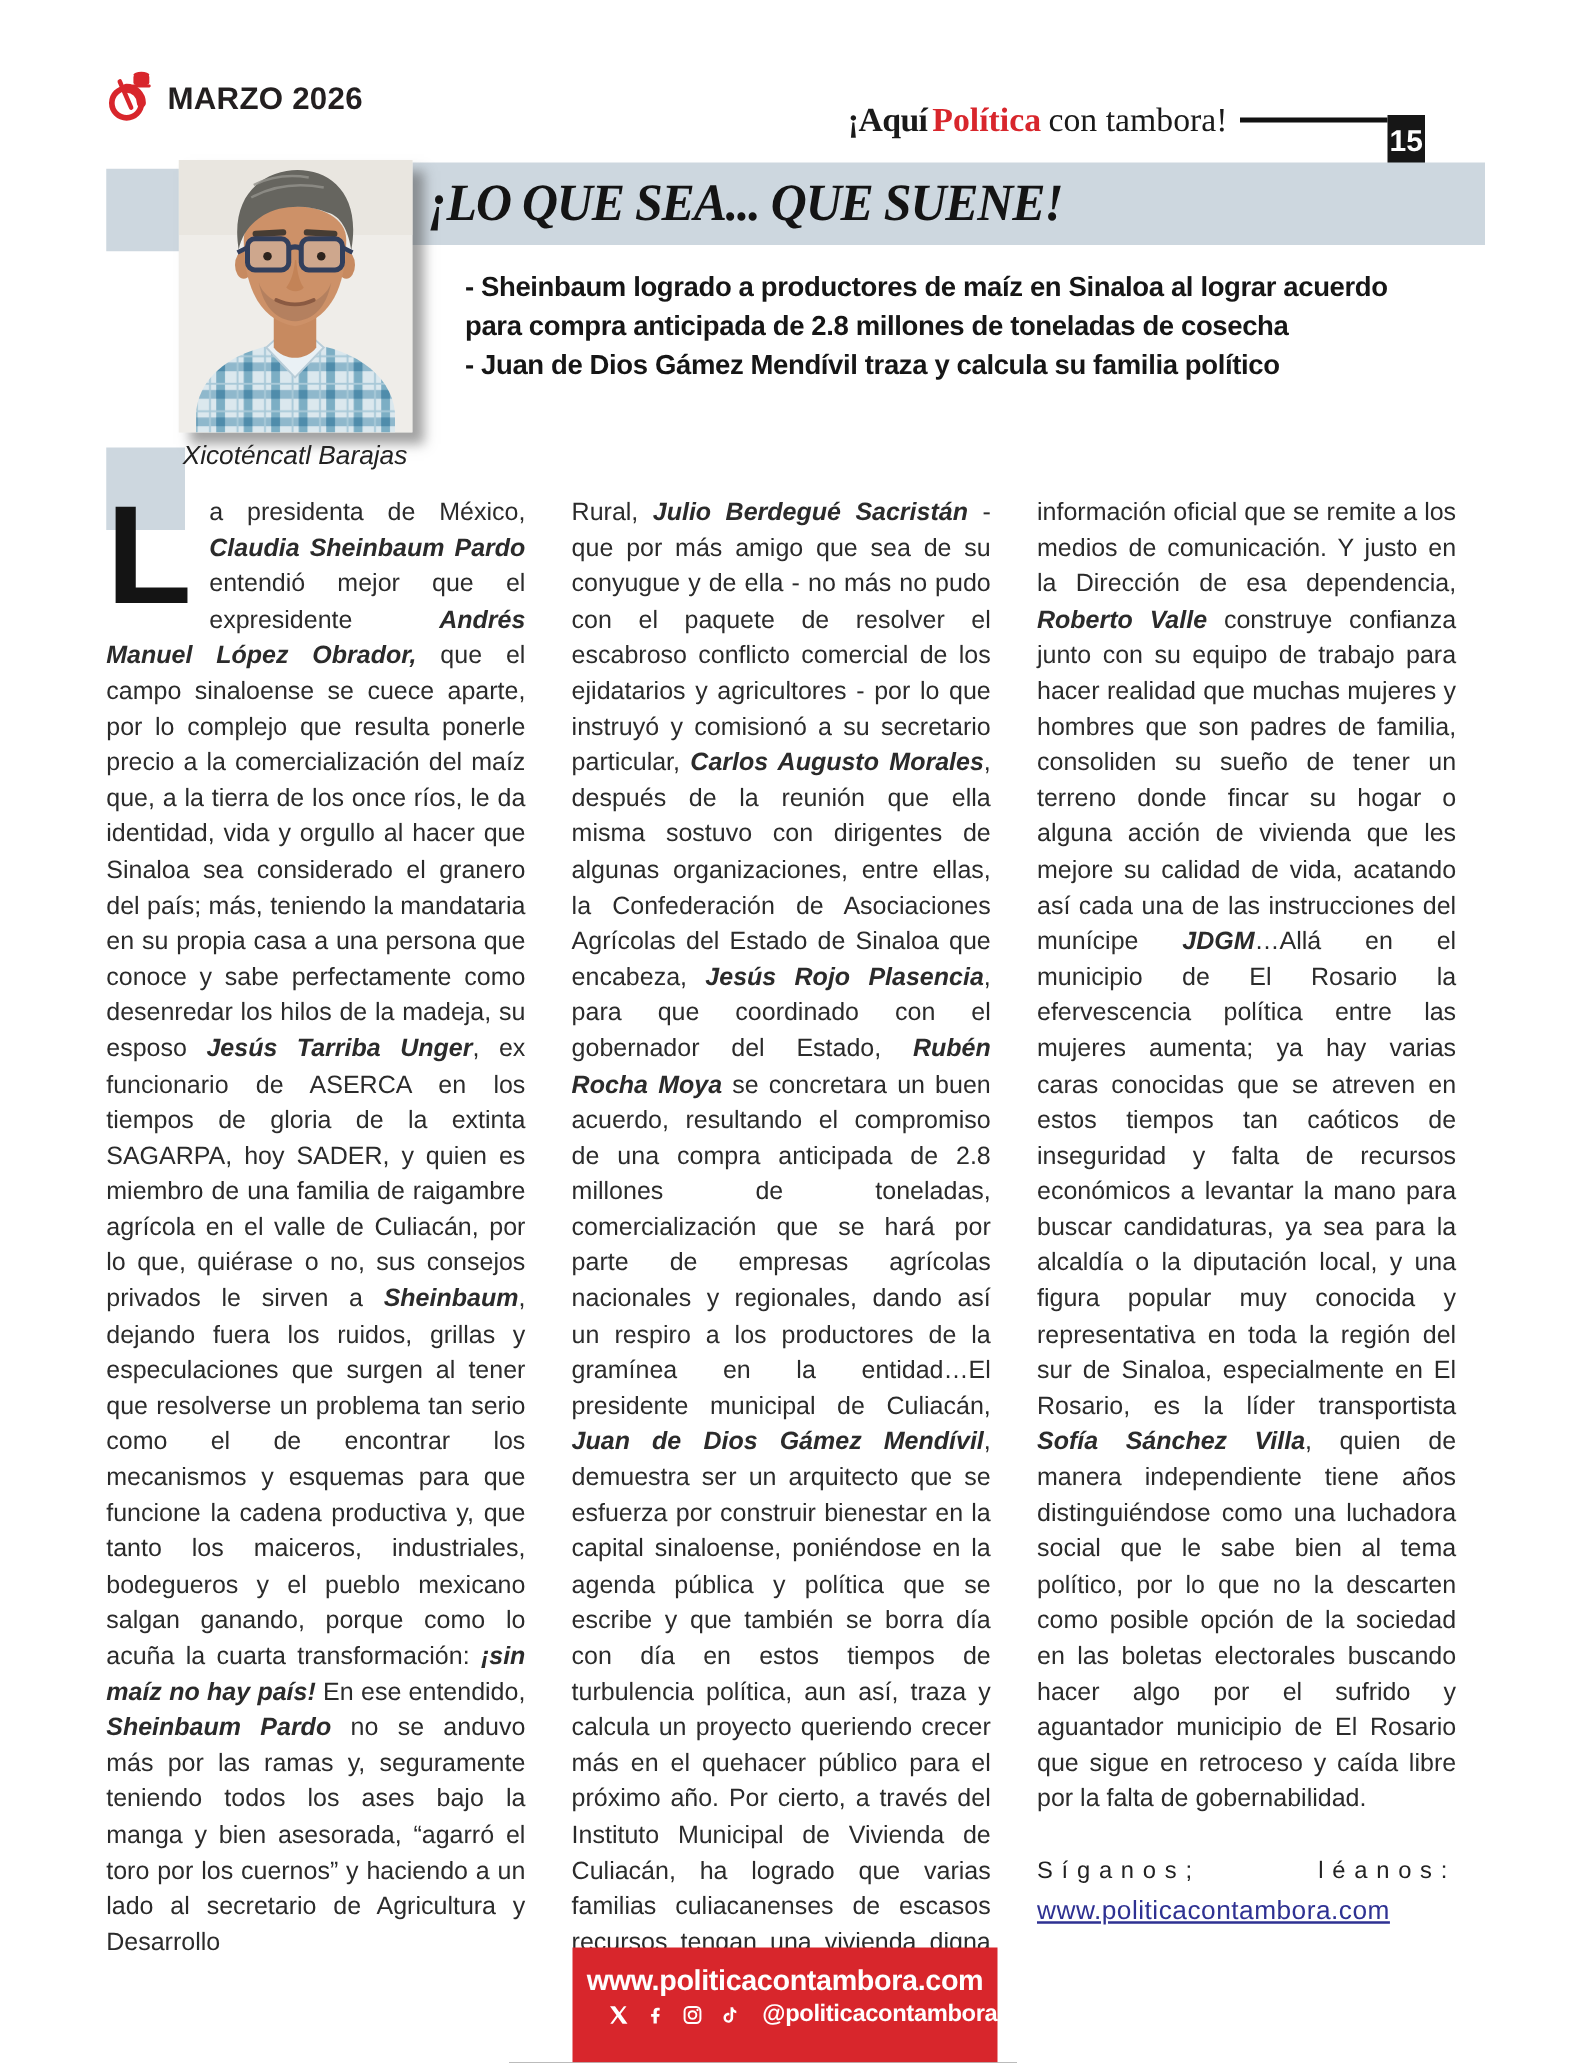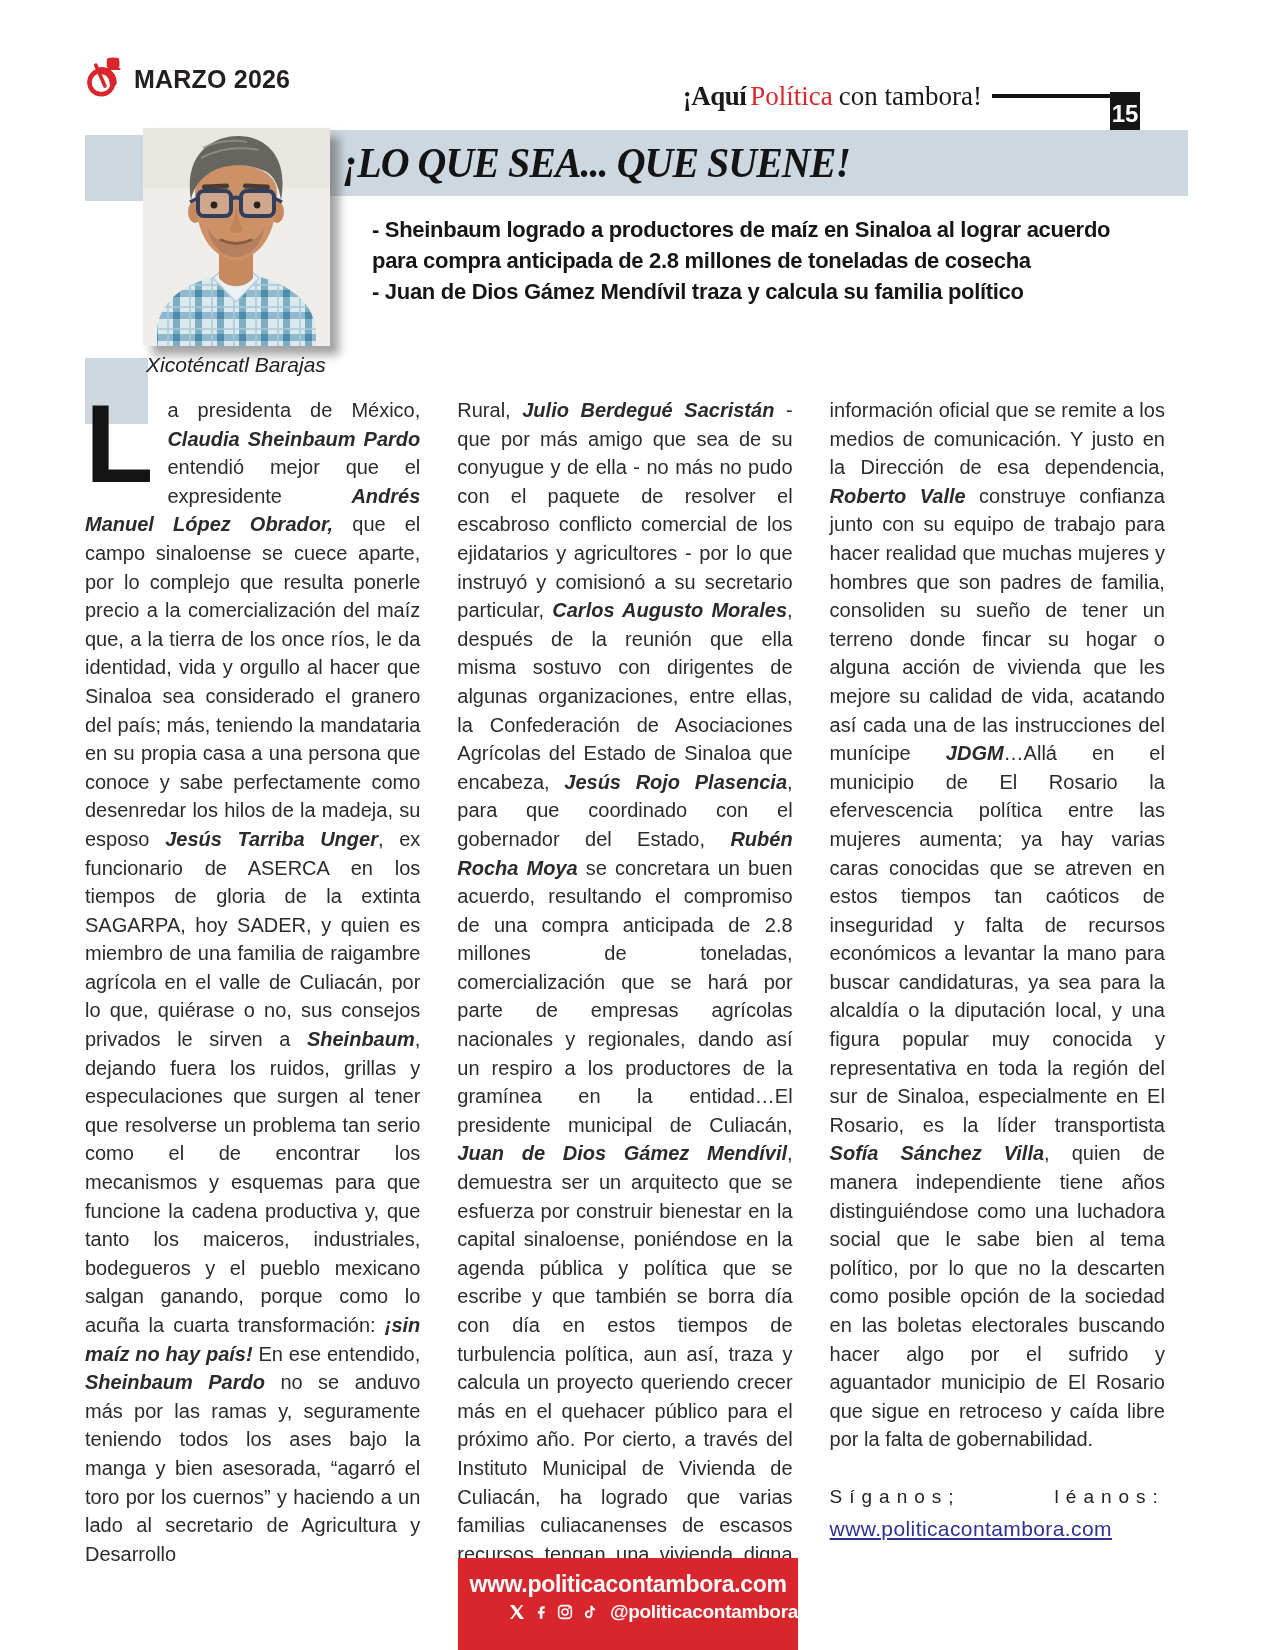--- a/index.html
+++ b/index.html
@@ -7,21 +7,21 @@
     position:relative; width:1275px; height:1650px; margin:0 auto;
     background:#ffffff; overflow:hidden; color:#2b2b2b;
     font-family:"Liberation Sans", sans-serif;
   }
   
   .hdr-left { position:absolute; left:84px; top:54px; display:flex; align-items:center; gap:10px; }
   .hdr-date { font-weight:bold; font-size:25px; color:#231f20; letter-spacing:0.2px; }
   .hdr-right { position:absolute; top:56px; right:135px; display:flex; align-items:center; }
   .masthead { font-family:"Liberation Serif", serif; font-size:27px; color:#1a1a1a; white-space:nowrap; }
   .masthead .mh-pre { font-weight:bold; letter-spacing:-0.5px; }
-  .masthead .mh-brand { font-weight:normal; color:var(--accent-red); margin:0 6px 0 4px; }
+  .masthead .mh-brand { font-weight:bold; color:var(--accent-red); margin:0 6px 0 4px; }
   .hdr-line { width:118px; height:4px; background:#111; margin-left:10px; }
   .pagebox { width:30px; height:44px; background:#161616; color:#fff; display:flex; align-items:center;
              justify-content:center; font-weight:bold; font-size:24px;margin-top:36px; }
   
   .sq { position:absolute; left:85px; width:63px; height:66px; background:var(--banner-blue); }
   .sq1 { top:135px; } .sq2 { top:358px; }
   .banner { position:absolute; left:318px; top:130px; width:870px; height:66px;
             background:var(--banner-blue); display:flex; align-items:center; }
   .banner-title { font-family:"Liberation Serif", serif; font-weight:bold; font-style:italic;
                   font-size:42px; color:#141414; letter-spacing:-1px; white-space:nowrap;
@@ -44,21 +44,21 @@
              color:#141414; margin:5px 14px 0 0; }
   .follow { display:flex; justify-content:space-between; margin-top:29px;
             letter-spacing:7px; font-size:19px; color:#222; }
   .weblink { display:inline-block; margin-top:3px; font-size:21px; letter-spacing:0.4px;
              color:var(--link-blue); text-decoration:underline; cursor:pointer; }
   
   .footer { position:absolute; left:458px; top:1558px; width:340px; height:92px;
             background:var(--accent-red); color:#fff; text-align:center; box-sizing:border-box;
             padding-top:13px; }
   .footer-web { font-weight:bold; font-size:23px; letter-spacing:-0.3px; cursor:pointer; }
-  .footer-social { margin-top:3px; display:flex; justify-content:flex-end; align-items:center; gap:7px;
+  .footer-social { margin-top:3px; display:flex; justify-content:space-between; align-items:center; gap:7px;
                    font-weight:bold; font-size:19px;padding-left:28px; }
   .sicon { display:inline-flex; width:17px; height:17px; align-items:center; justify-content:center; cursor:pointer; }
   .sicon svg { display:block; }
   .handle { margin-left:5px; letter-spacing:-0.3px; cursor:pointer; }
 </style>
 </head>
 <body>
 
 <div class="page">
 

